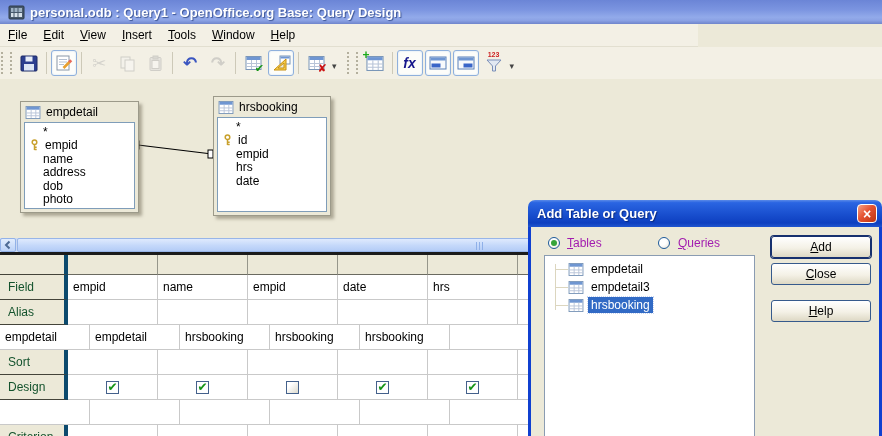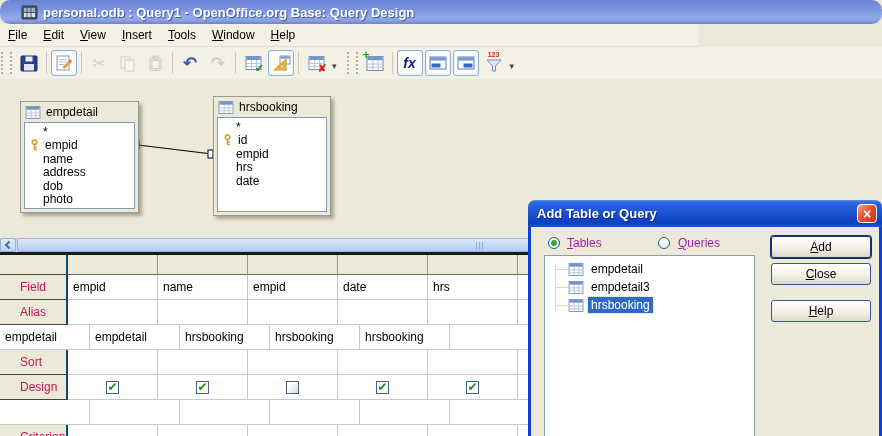--- a/index.html
+++ b/index.html
@@ -2,21 +2,21 @@
 <html><head>
 <meta charset="utf-8">
 <style>
   html,body{margin:0;padding:0;}
   body{font-family:"Liberation Sans","DejaVu Sans",sans-serif;}
   .screen{position:relative;width:882px;height:436px;overflow:hidden;background:#ece9d8;}
 
   
   .titlebar{position:absolute;left:0;top:0;width:882px;height:24px;
     background:linear-gradient(to bottom,#6b85d6 0%,#7b94e0 40%,#92aaea 72%,#8ba2e4 85%,#6f85cc 100%);
-    display:flex;align-items:center;padding-left:21px;box-sizing:border-box;border-radius:10px;}
+    display:flex;align-items:center;padding-left:8px;box-sizing:border-box;}
   .titlebar .app-ico{width:17px;height:16px;margin-right:5px;flex:0 0 auto;}
   .titlebar .ttl{color:#fff;font-weight:bold;font-size:13px;text-shadow:1px 1px 1px #3c5494;white-space:nowrap;}
 
   
   .menubar{position:absolute;left:0;top:24px;width:698px;height:22px;background:#f3f0e5;
     display:flex;align-items:center;font-size:12px;color:#000;border-bottom:1px solid #e2dfd0;}
   .menu-item{padding:2px 8px;cursor:default;}
   .menu-item u{text-decoration:underline;}
 
   
@@ -60,22 +60,22 @@
   .hs-thumb{position:absolute;left:17px;top:0;width:849px;height:14px;border:1px solid #98b5e8;border-radius:2px;
     background:linear-gradient(to bottom,#dfeafd 0%,#c4d8fa 55%,#b4ccf6 100%);box-sizing:border-box;}
   .hs-grip{position:absolute;left:458px;top:3px;width:9px;height:8px;
     background:repeating-linear-gradient(to right,#8fb0e8 0 1px,transparent 1px 3px);}
 
   .splitter{position:absolute;left:0;top:252px;width:882px;height:3px;background:#1b1b1b;}
 
   
   .qgrid{position:absolute;left:0;top:255px;width:882px;height:181px;background:#fff;font-size:12px;}
   .g-row{display:flex;}
-  .g-label{width:68px;box-sizing:border-box;background:#ece9d8;border-right:2px solid #0c4a6e;
-    border-bottom:1px solid #44443a;padding-left:20px;display:flex;align-items:center;color:#be185d;}
+  .g-label{width:68px;box-sizing:border-box;background:#ece9d8;border-right:4px solid #0c4a6e;
+    border-bottom:1px solid #44443a;padding-left:8px;display:flex;align-items:center;color:#14532d;}
   .g-head .g-label{border-bottom:1px solid #44443a;}
   .g-cell{width:90px;box-sizing:border-box;background:#fff;border-right:1px solid #c9c9c9;
     border-bottom:1px solid #c9c9c9;padding-left:5px;display:flex;align-items:center;color:#000;}
   .g-head .g-cell{background:#ece9d8;border-right:1px solid #96968a;border-bottom:1px solid #6a6a60;}
   .g-row{height:25px;}
   .g-row.g-head{height:20px;}
   .g-cell.center{justify-content:center;padding-left:0;}
   .g-fill{flex:1;background:#fff;}
   .cb{width:13px;height:13px;box-sizing:border-box;border:1px solid #44618c;background:#fff;
     display:flex;align-items:center;justify-content:center;font-size:12px;line-height:12px;font-weight:bold;color:#169416;}

